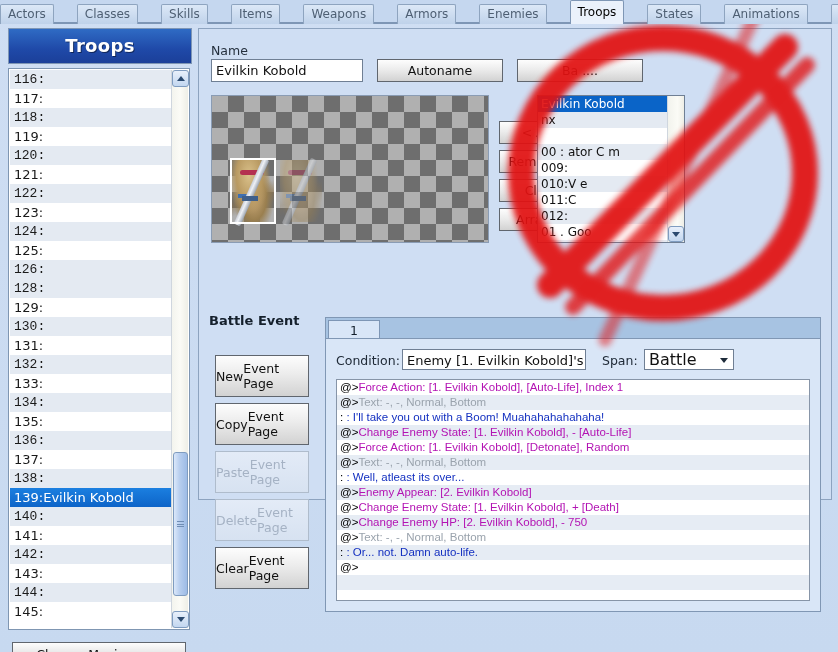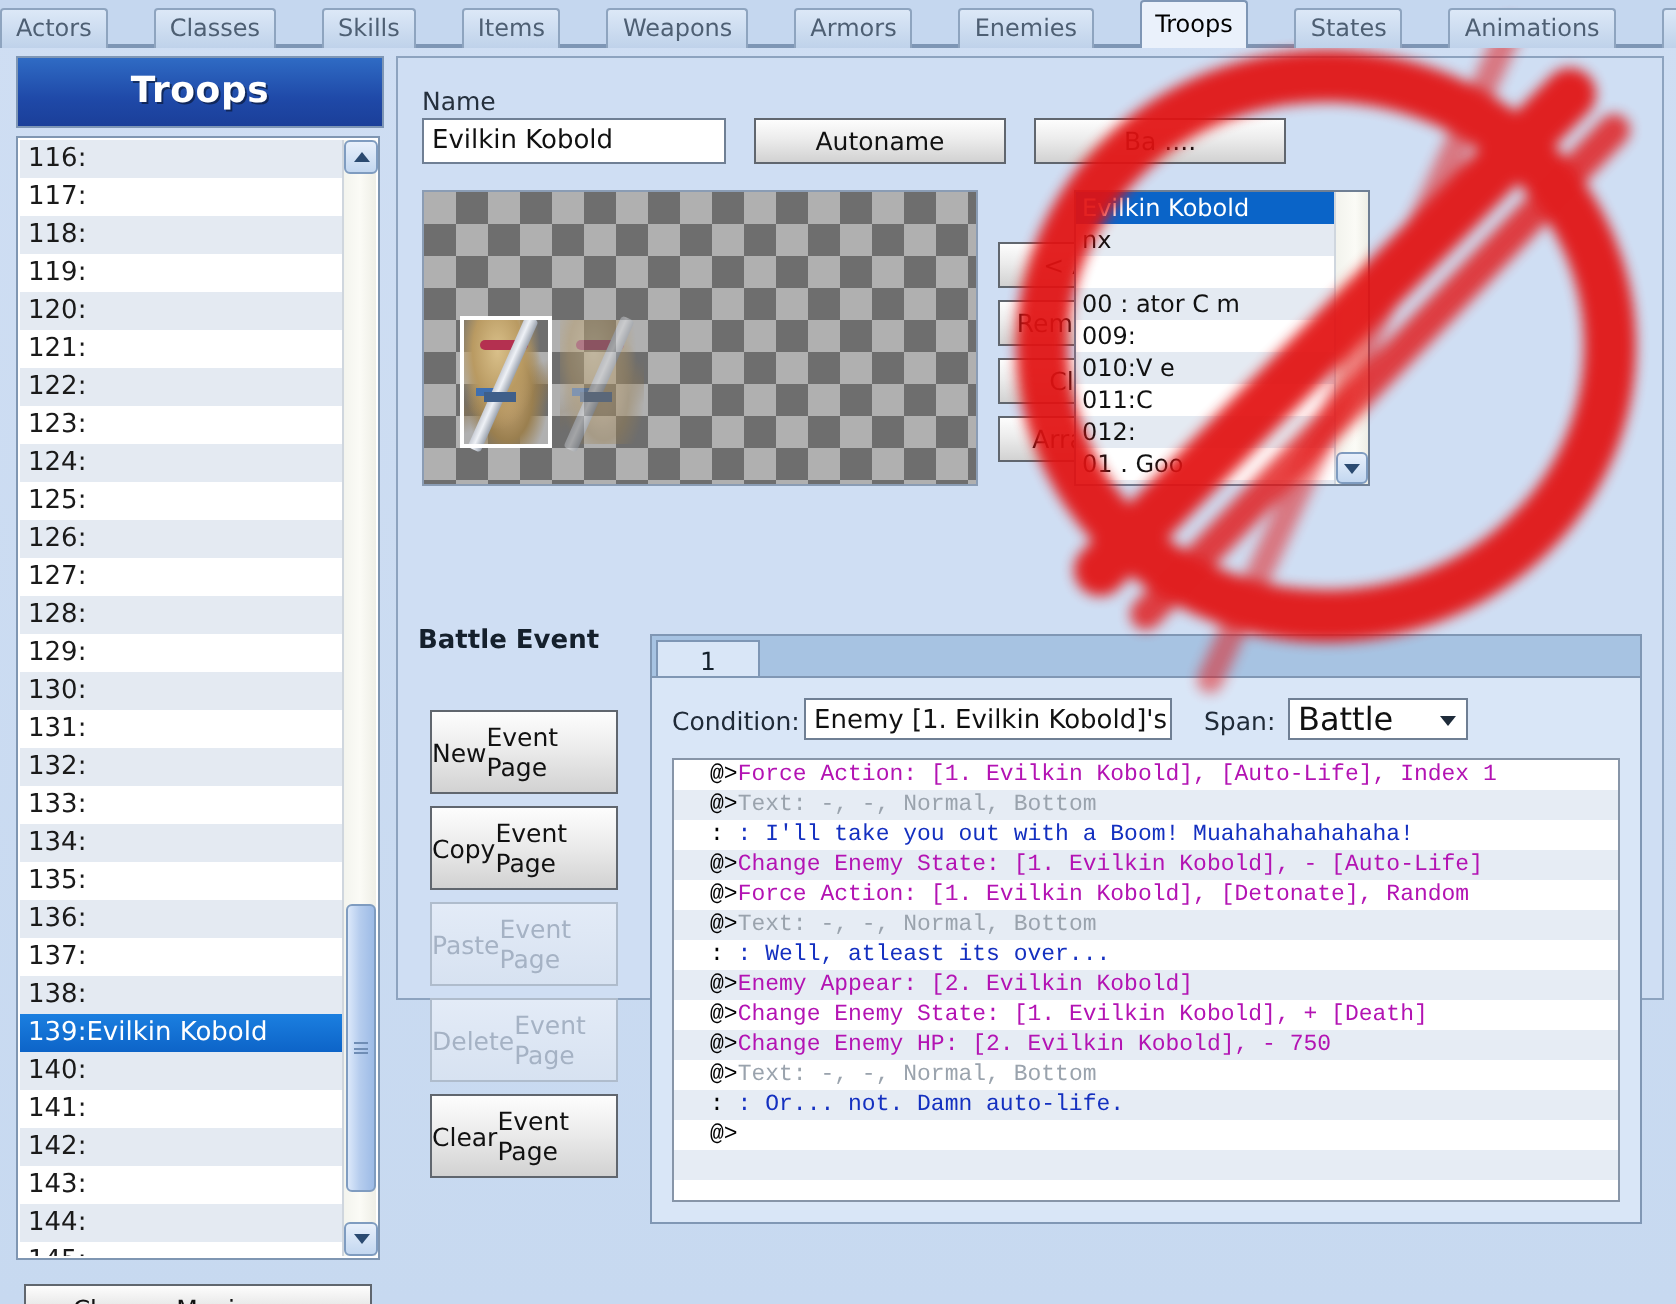--- a/index.html
+++ b/index.html
@@ -79,21 +79,21 @@
     width: 162px; height: 558px;
     overflow: hidden;
   }
   .lrow {
     height: 19px; line-height: 19px;
     font-size: 13px; color: #1a1a1a;
     padding-left: 4px;
     white-space: nowrap;
     box-sizing: border-box;
   }
-  .lrow.odd { background: #e4eaf2; }
+  .lrow.odd { background: #e4eaf2; font-family: Liberation Mono, monospace; }
   .lrow.even { background: #ffffff; }
   .lrow.sel { background: linear-gradient(180deg,#1b7fe0 0%, #0d64c8 100%); color: #fff; }
 
   
   .vscroll {
     position: absolute; right: 1px; top: 1px;
     width: 17px; height: 558px;
     background: linear-gradient(90deg,#f3f4ee 0%, #fbfbf6 50%, #eeeee6 100%);
     border-left: 1px solid #cfd6de;
     box-sizing: border-box;
@@ -312,23 +312,23 @@
     position: absolute; left: 10px; top: 40px;
     width: 474px; height: 222px;
     background: #fff;
     border: 1px solid #8795a8;
     box-sizing: border-box;
     overflow: hidden;
   }
   .crow {
     height: 15px; line-height: 15px;
     font-size: 11.5px;
-    padding-left: 18px;
+    padding-left: 3px;
     white-space: nowrap;
-    font-family: Liberation Mono, monospace;
+    font-family: Liberation Sans, sans-serif;
   }
   .crow.odd { background: #e6ecf4; }
   .crow.even { background: #fff; }
   .at { color: #000; }
   .cmd-purple { color: #b313b3; }
   .cmd-gray { color: #9aa3ad; }
   .cmd-blue { color: #1430c0; }
   .cmd-black { color: #000; }
 
   
@@ -371,21 +371,20 @@
           <div class="lrow even">117:</div>
           <div class="lrow odd">118:</div>
           <div class="lrow even">119:</div>
           <div class="lrow odd">120:</div>
           <div class="lrow even">121:</div>
           <div class="lrow odd">122:</div>
           <div class="lrow even">123:</div>
           <div class="lrow odd">124:</div>
           <div class="lrow even">125:</div>
           <div class="lrow odd">126:</div>
-          <div class="lrow even">127:</div>
           <div class="lrow odd">128:</div>
           <div class="lrow even">129:</div>
           <div class="lrow odd">130:</div>
           <div class="lrow even">131:</div>
           <div class="lrow odd">132:</div>
           <div class="lrow even">133:</div>
           <div class="lrow odd">134:</div>
           <div class="lrow even">135:</div>
           <div class="lrow odd">136:</div>
           <div class="lrow even">137:</div>

